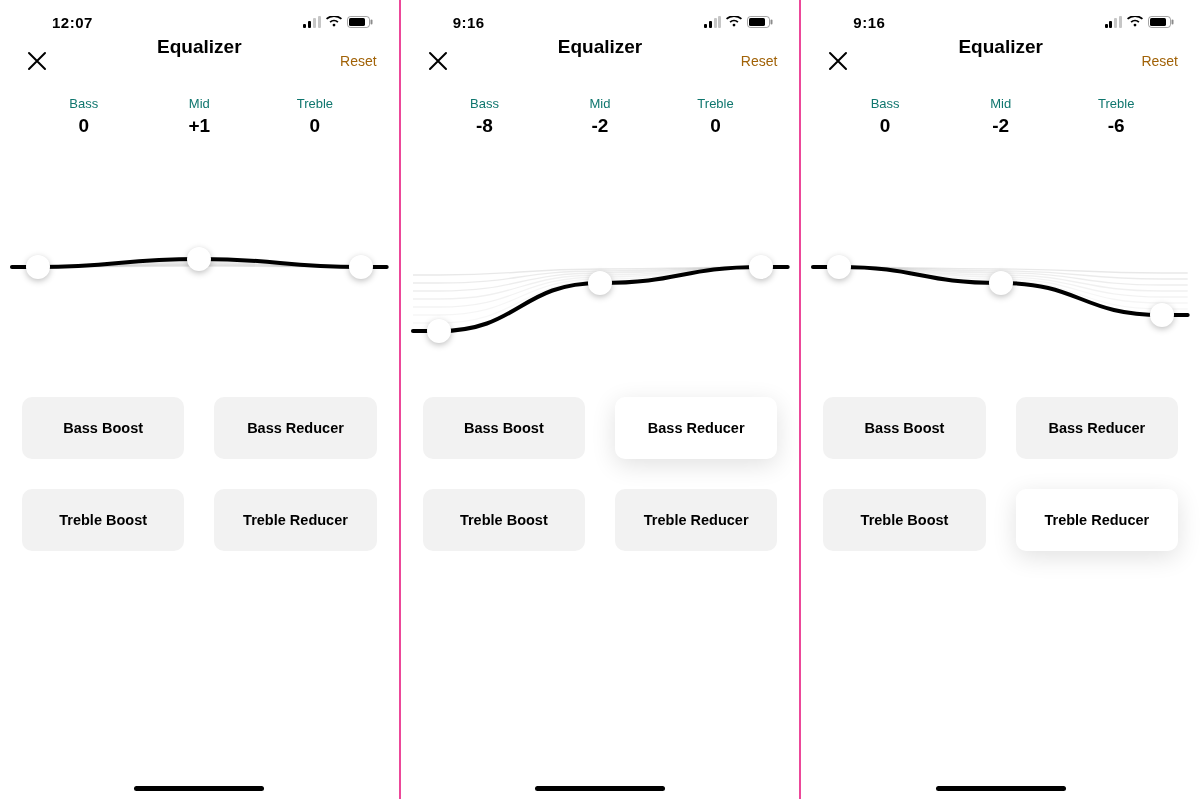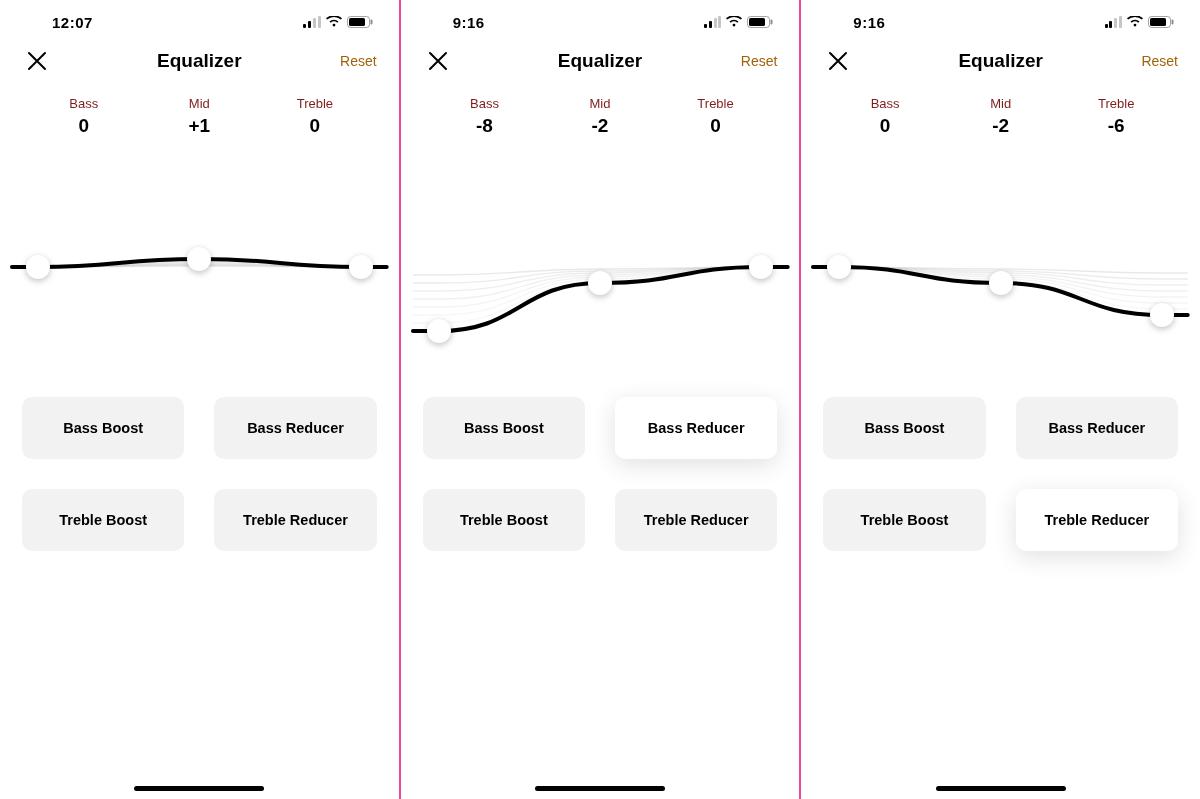--- a/index.html
+++ b/index.html
@@ -3,27 +3,27 @@
 <meta charset="utf-8">
 <style>
   :root { --range:10; }
   html,body { margin:0; padding:0; background:#fff; font-family:-apple-system,BlinkMacSystemFont,"Helvetica Neue",Arial,sans-serif; color:#000; }
   .stage { width:1200px; height:799px; display:flex; }
   .phone { width:400px; height:100%; position:relative; background:#fff; }
   .phone + .phone { border-left:2px solid #ec4899; }
   .statusbar { display:flex; justify-content:space-between; align-items:center; padding:8px 26px 0 52px; height:28px; }
   .clock { font-size:15px; font-weight:600; letter-spacing:.5px; }
   .status-icons { display:flex; gap:5px; align-items:center; }
-  .navbar { position:relative; height:50px; display:flex; align-items:center; justify-content:center; padding:0 20px; }
+  .navbar { position:relative; height:50px; display:flex; align-items:flex-start; justify-content:center; padding:0 20px; }
   .icon-close { position:absolute; left:26px; top:50%; transform:translateY(-50%); width:22px; height:22px; cursor:pointer; }
   .reset { position:absolute; right:22px; top:50%; transform:translateY(-50%); font-size:14px; color:#a16207; cursor:pointer; }
   .title { font-size:19px; font-weight:700; }
   .bands { display:flex; justify-content:space-around; padding:10px 26px 0 26px; }
   .band { text-align:center; width:90px; }
-  .band-label { font-size:13px; color:#7f1d1d; font-weight:500; }
+  .band-label { font-size:13px; color:#0f766e; font-weight:500; }
   .band-value { font-size:19px; font-weight:800; margin-top:4px; }
   .curve-area { position:relative; height:260px; padding:0 20px; }
   svg.curve { position:absolute; inset:0; width:100%; height:100%; }
   .knob { position:absolute; width:24px; height:24px; border-radius:50%; background:#fff; box-shadow:0 2px 6px rgba(0,0,0,.25); transform:translate(-50%,-50%); cursor:pointer; }
   .presets { display:grid; grid-template-columns:1fr 1fr; gap:30px; padding:0 22px; }
   .preset { height:62px; border-radius:10px; background:#f2f2f2; display:flex; align-items:center; justify-content:center; font-size:14.5px; font-weight:700; cursor:pointer; user-select:none; }
   .preset.active { background:#fff; box-shadow:0 6px 24px rgba(0,0,0,.12); }
   .home-indicator { position:absolute; bottom:8px; left:50%; transform:translateX(-50%); width:130px; height:5px; border-radius:3px; background:#000; }
   .signal { display:flex; align-items:flex-end; gap:1.8px; height:11px; }
   .signal > span { width:3px; background:#000; border-radius:1px; }

